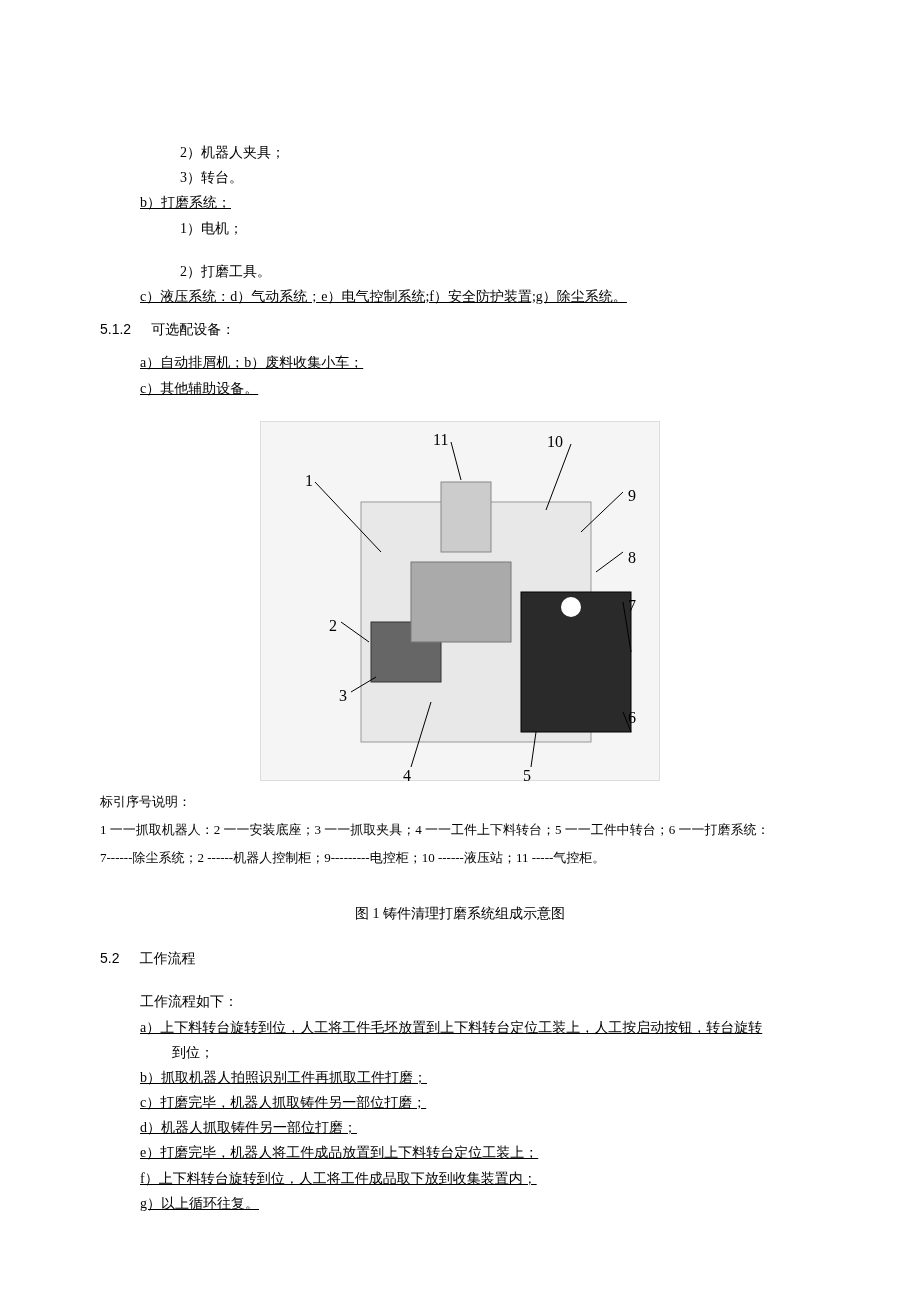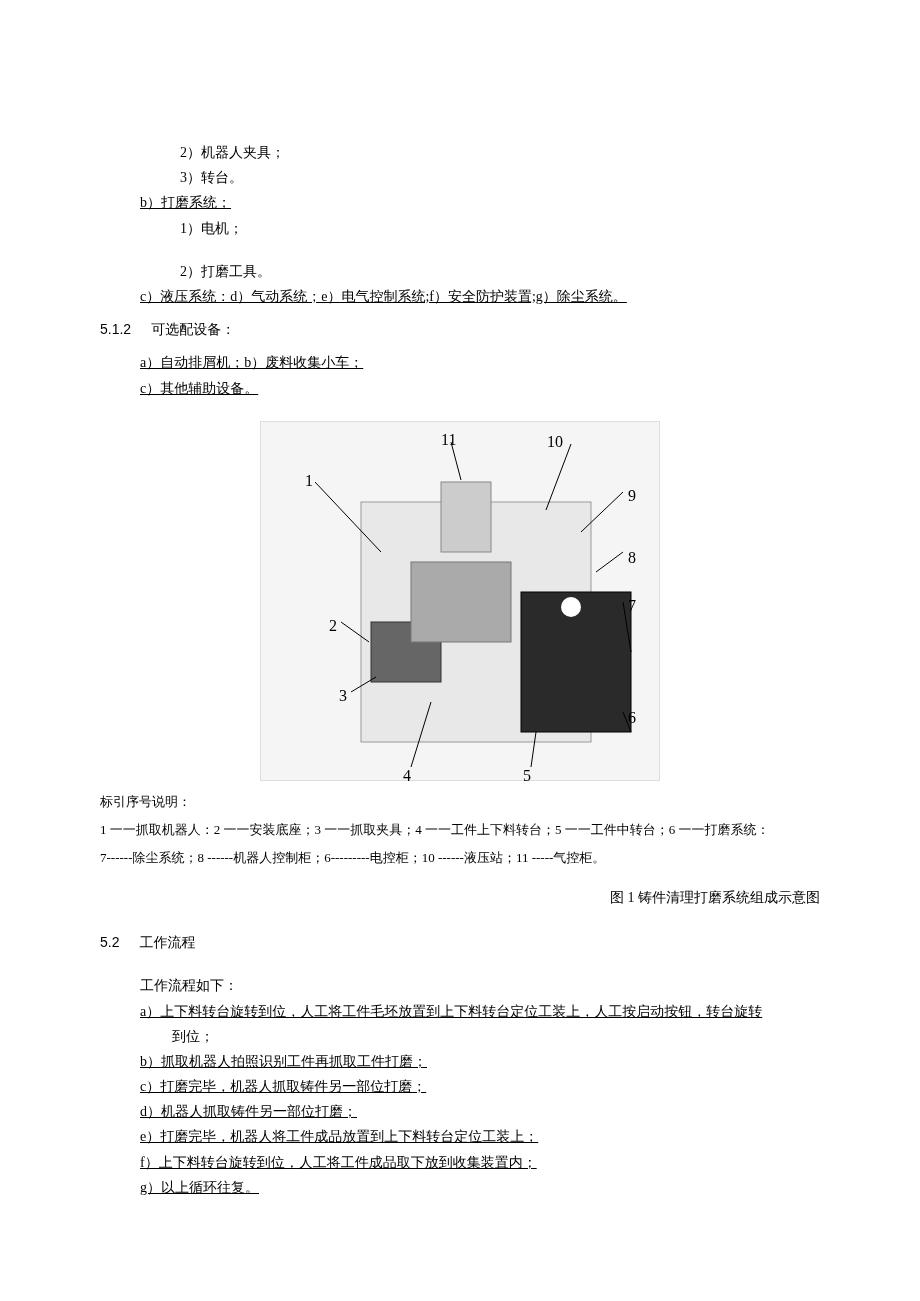--- a/index.html
+++ b/index.html
@@ -49,22 +49,22 @@
       font-size: 16px;
       font-family: serif;
       color: #000;
     }
     .legend-text {
       font-size: 13px;
       line-height: 1.7;
       margin-top: 6px;
     }
     .figure-caption {
-      text-align: right;
-      margin: 16px 0 20px 0;
+      text-align: center;
+      margin: 32px 0 20px 0;
       font-size: 14px;
     }
     .workflow-item {
       padding-left: 40px;
       text-indent: -0px;
       text-decoration: underline;
     }
     .workflow-continuation {
       padding-left: 72px;
     }
@@ -116,27 +116,27 @@
     <span class="figure-label" style="left:44px; top:45px;">1</span>
     <span class="figure-label" style="left:68px; top:190px;">2</span>
     <span class="figure-label" style="left:78px; top:260px;">3</span>
     <span class="figure-label" style="left:142px; top:340px;">4</span>
     <span class="figure-label" style="left:262px; top:340px;">5</span>
     <span class="figure-label" style="left:367px; top:282px;">6</span>
     <span class="figure-label" style="left:367px; top:170px;">7</span>
     <span class="figure-label" style="left:367px; top:122px;">8</span>
     <span class="figure-label" style="left:367px; top:60px;">9</span>
     <span class="figure-label" style="left:286px; top:6px;">10</span>
-    <span class="figure-label" style="left:180px; top:4px;">11</span>
+    <span class="figure-label" style="left:172px; top:4px;">11</span>
   </div>
 </div>
 
 <div class="legend-text">标引序号说明：</div>
 <div class="legend-text">1 一一抓取机器人：2 一一安装底座；3 一一抓取夹具；4 一一工件上下料转台；5 一一工件中转台；6 一一打磨系统：</div>
-<div class="legend-text">7------除尘系统；8 ------机器人控制柜；6---------电控柜；10 ------液压站；11 -----气控柜。</div>
+<div class="legend-text">7------除尘系统；2 ------机器人控制柜；9---------电控柜；10 ------液压站；11 -----气控柜。</div>
 
 <div class="figure-caption">图 1 铸件清理打磨系统组成示意图</div>
 
 <div class="section-heading">
   <span class="section-num">5.2</span><span>工作流程</span>
 </div>
 
 <div class="para-indent" style="margin-top:18px;">工作流程如下：</div>
 <div class="workflow-item">a）上下料转台旋转到位，人工将工件毛坯放置到上下料转台定位工装上，人工按启动按钮，转台旋转</div>
 <div class="workflow-continuation">到位；</div>

